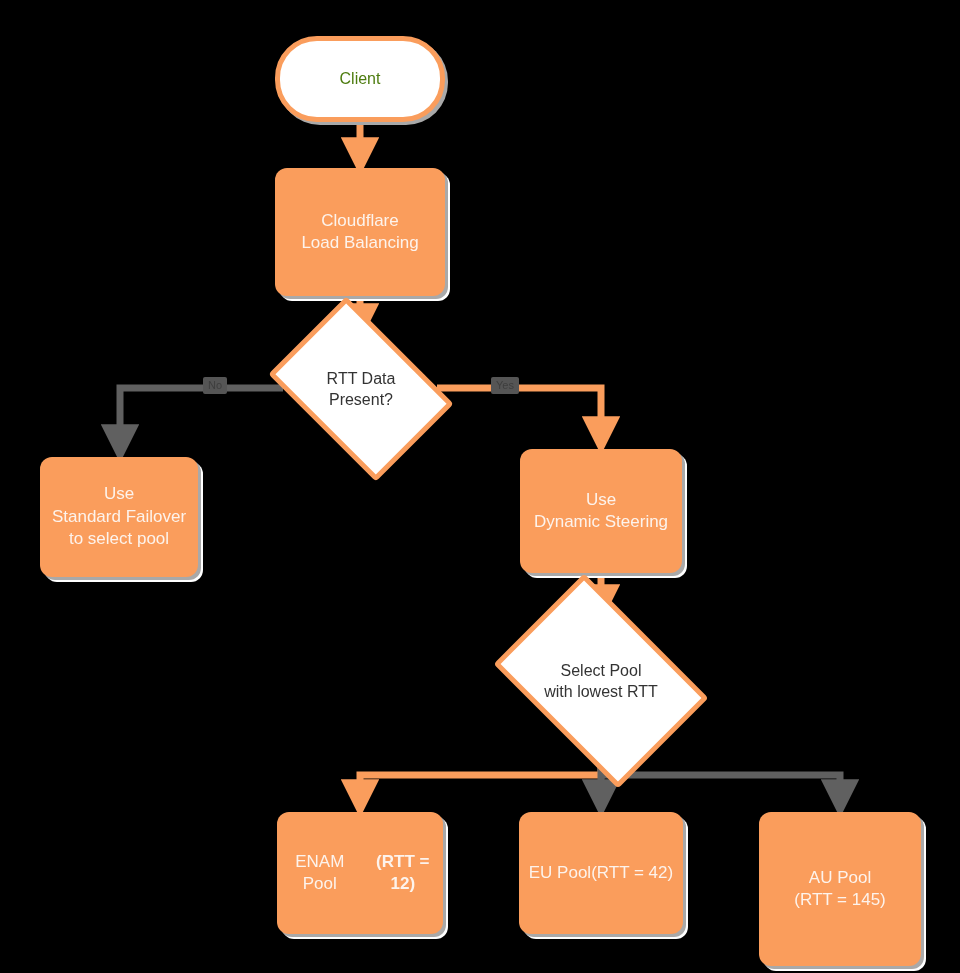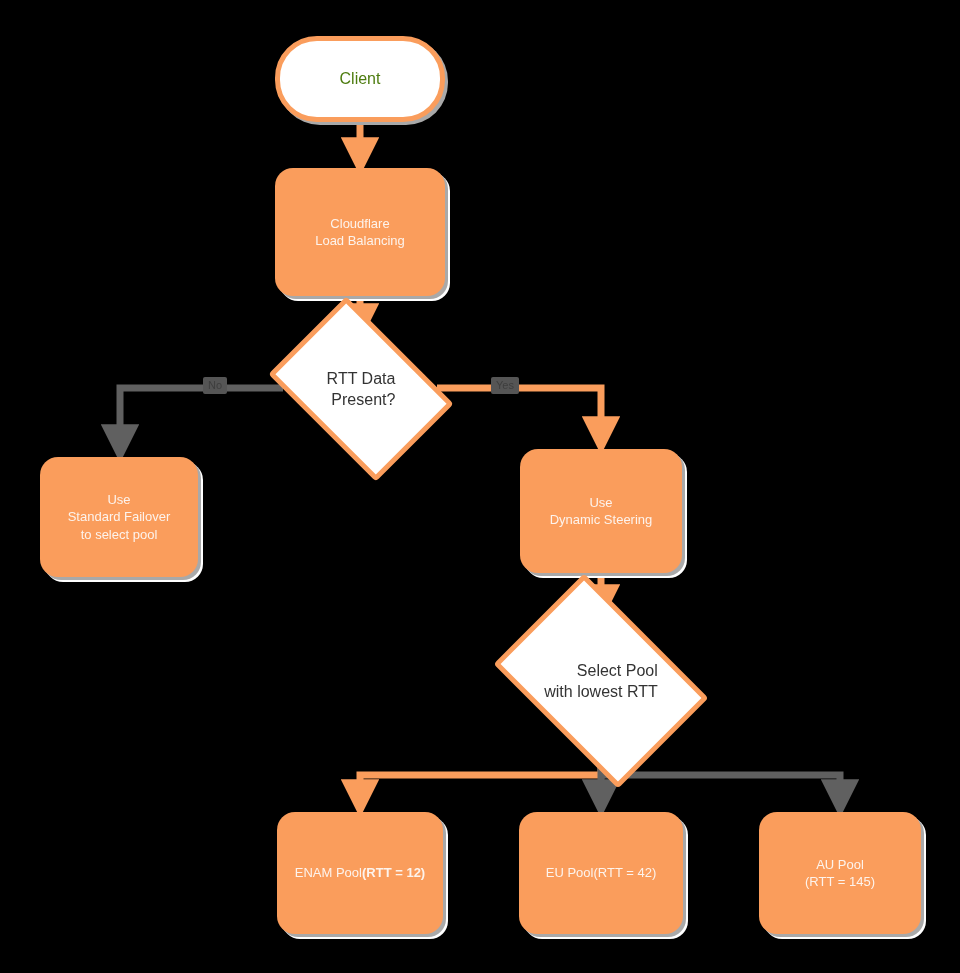--- a/index.html
+++ b/index.html
@@ -31,22 +31,22 @@
     justify-content: center;
     text-align: center;
     line-height: 1.32;
     white-space: pre-line;
     z-index: 3;
   }
   
   .proc {
     background: #fa9d5c;
     color: #fdf3ec;
-    border-radius: 18px;
-    font-size: 13px;
+    border-radius: 12px;
+    font-size: 17px;
     box-shadow: 3px 3px 0 0 #a9a9a9, 5px 5px 0 0 #ffffff;
   }
   
   .term {
     background: #ffffff;
     color: #4d7c0f;
     border: 5px solid #fa9d5c;
     border-radius: 42px;
     font-size: 16px;
     box-shadow: 3px 3px 0 0 #a9a9a9;
@@ -62,21 +62,20 @@
     left: 0; top: 0; right: 0; bottom: 0;
     background: #ffffff;
     border: 5px solid #fa9d5c;
     transform: rotate(45deg);
     box-sizing: border-box;
     border-radius: 4px;
   }
   .decision .dia-label {
     position: relative;
     z-index: 2;
-    text-align: right;
   }
   .edge-label {
     position: absolute;
     z-index: 4;
     background: #555555;
     color: #3e3e3e;
     font-size: 11px;
     padding: 3px 5px;
     border-radius: 2px;
     line-height: 1;
@@ -150,21 +149,21 @@
   <div class="node proc" style="left:277px; top:812px; width:166px; height:122px; flex-direction:row;">
     <span>ENAM Pool</span>
     <span class="pool-sub">(RTT = 12)</span>
   </div>
 
   <div class="node proc" style="left:519px; top:812px; width:164px; height:122px; ">
     <span>EU Pool</span>
     <span>(RTT = 42)</span>
   </div>
 
-  <div class="node proc" style="left:759px; top:812px; width:162px; height:122px; flex-direction:column;">
+  <div class="node proc" style="left:759px; top:812px; width:162px; height:154px; flex-direction:column;">
     <span>AU Pool</span>
     <span>(RTT = 145)</span>
   </div>
 
   <div class="edge-label" style="left:203px; top:377px;">
     <span>No</span>
   </div>
 
   <div class="edge-label" style="left:491px; top:377px;">
     <span>Yes</span>

